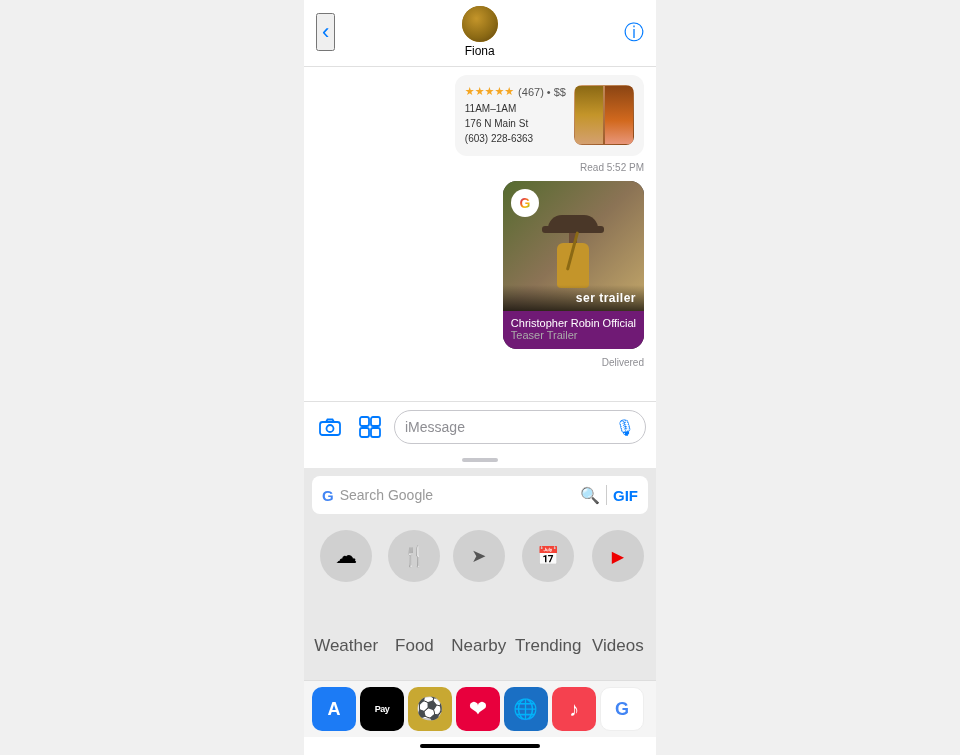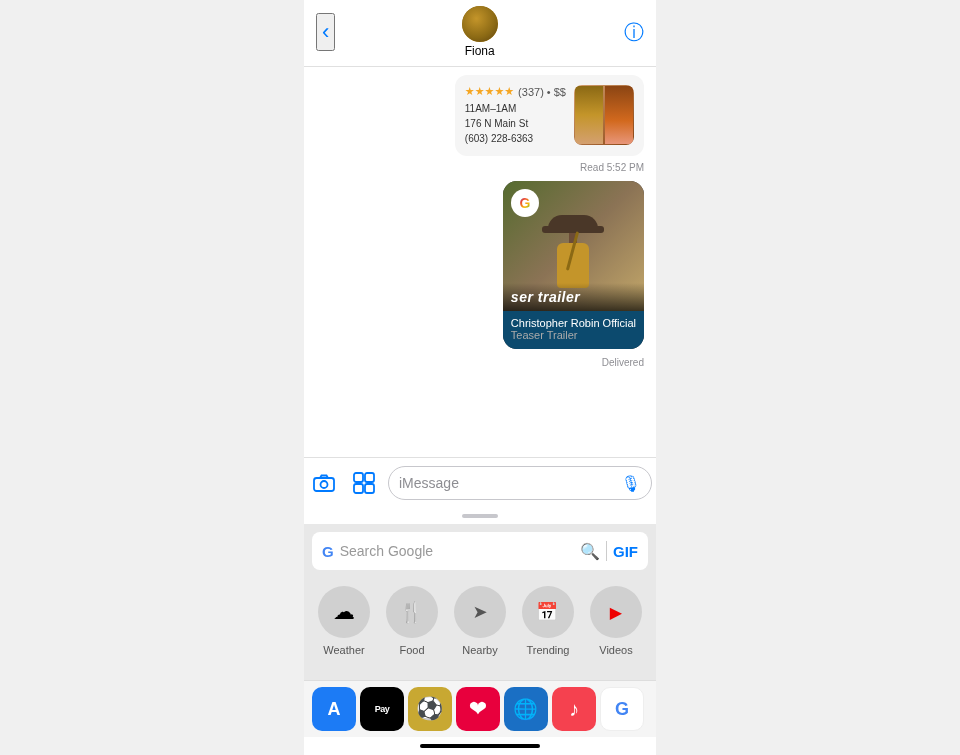--- a/index.html
+++ b/index.html
@@ -138,36 +138,36 @@
       overflow: hidden;
     }
     .google-logo-small {
       position: absolute; top: 8px; left: 8px;
       width: 28px; height: 28px; background: #fff; border-radius: 50%;
       display: flex; align-items: center; justify-content: center;
       font-size: 13px; font-weight: bold;
     }
     .video-info {
       padding: 6px 8px 8px;
-      background: #0c4a6e;
+      background: #701a75;
     }
     .video-title { font-size: 11px; color: #fff; font-weight: 500; }
     .video-subtitle { font-size: 11px; color: #aaa; }
     .delivered-text {
       text-align: right;
       font-size: 10px;
       color: #8e8e93;
       margin-bottom: 8px;
     }
 
     
     .input-area {
       background: #fff;
       border-top: 1px solid #e0e0e0;
-      padding: 8px 4px;
+      padding: 8px 10px;
       display: flex;
       align-items: center;
       gap: 8px;
       flex-shrink: 0;
     }
     .input-btn {
       width: 32px; height: 32px; border-radius: 50%; border: none;
       background: transparent; cursor: pointer;
       display: flex; align-items: center; justify-content: center;
       font-size: 18px; color: #007aff;
@@ -240,21 +240,21 @@
       cursor: pointer;
       min-width: 56px;
     }
     .quick-action-circle {
       width: 52px; height: 52px; border-radius: 50%;
       background: #d0d0d0;
       display: flex; align-items: center; justify-content: center;
       font-size: 22px;
     }
     .quick-action-label {
-      font-size: 11px; color: #555; text-align: center;
+      font-size: 17px; color: #555; text-align: center; margin-top: 48px;
     }
 
     
     .app-dock {
       background: #f5f5f5;
       display: flex;
       align-items: center;
       padding: 6px 8px;
       gap: 4px;
       border-top: 1px solid #ddd;
@@ -321,21 +321,21 @@
   </div>
 
   <div class="chat-area">
 
     <div style="display:flex; justify-content:flex-end; margin-bottom:2px;">
       <div class="restaurant-card">
         <div class="restaurant-card-inner">
           <div class="restaurant-info">
             <div style="display:flex; align-items:center; gap:4px;">
               <span class="restaurant-stars">★★★★★</span>
-              <span class="restaurant-rating">(337) • $$</span>
+              <span class="restaurant-rating">(467) • $$</span>
             </div>
             <div class="restaurant-details">
               <div>11AM–1AM</div>
               <div>176 N Main St</div>
               <div>(603) 228-6363</div>
             </div>
           </div>
           <div class="restaurant-thumb">
             <div class="thumb-food">
               <div class="thumb-img1"></div>
@@ -360,21 +360,21 @@
             <div style="width:50px; height:14px; background:#4a3728; border-radius:25px 25px 0 0; position:relative;">
               <div style="position:absolute; bottom:-4px; left:-6px; width:62px; height:7px; background:#4a3728; border-radius:3px;"></div>
             </div>
             <div style="width:8px; height:12px; background:#6b4c38; margin-top:2px;"></div>
             <div style="width:32px; height:45px; background:#c4952a; border-radius:6px 6px 4px 4px;"></div>
 
             <div style="position:absolute; right:70px; top:50px; width:3px; height:40px; background:#8B6914; border-radius:2px; transform:rotate(15deg);"></div>
           </div>
 
           <div style="position:absolute; bottom:0; left:0; right:0; background:linear-gradient(transparent, rgba(0,0,0,0.7)); padding:6px 8px;">
-            <div style="font-size:14px; color:white; font-style:italic; font-weight:600; letter-spacing:0.5px;">ser trailer</div>
+            <div style="font-size:12px; color:white; font-weight:600; letter-spacing:0.5px;text-align:right;">ser trailer</div>
           </div>
         </div>
         <div class="video-info">
           <div class="video-title">Christopher Robin Official</div>
           <div class="video-subtitle">Teaser Trailer</div>
         </div>
       </div>
     </div>
 
     <div class="delivered-text">Delivered</div>

